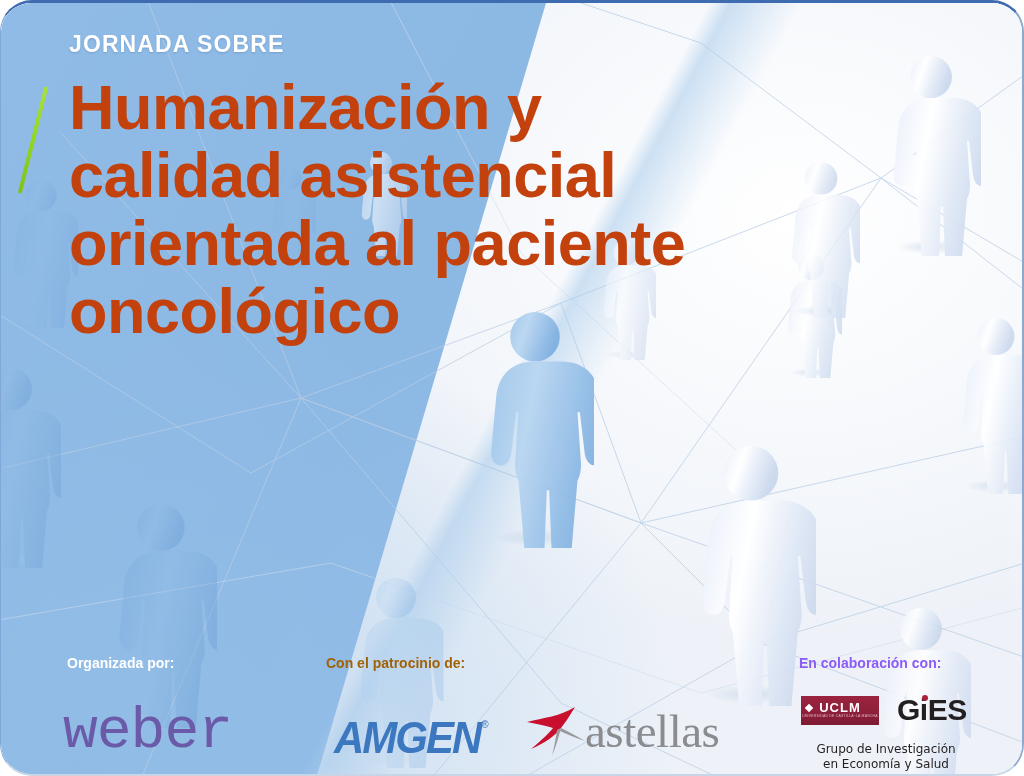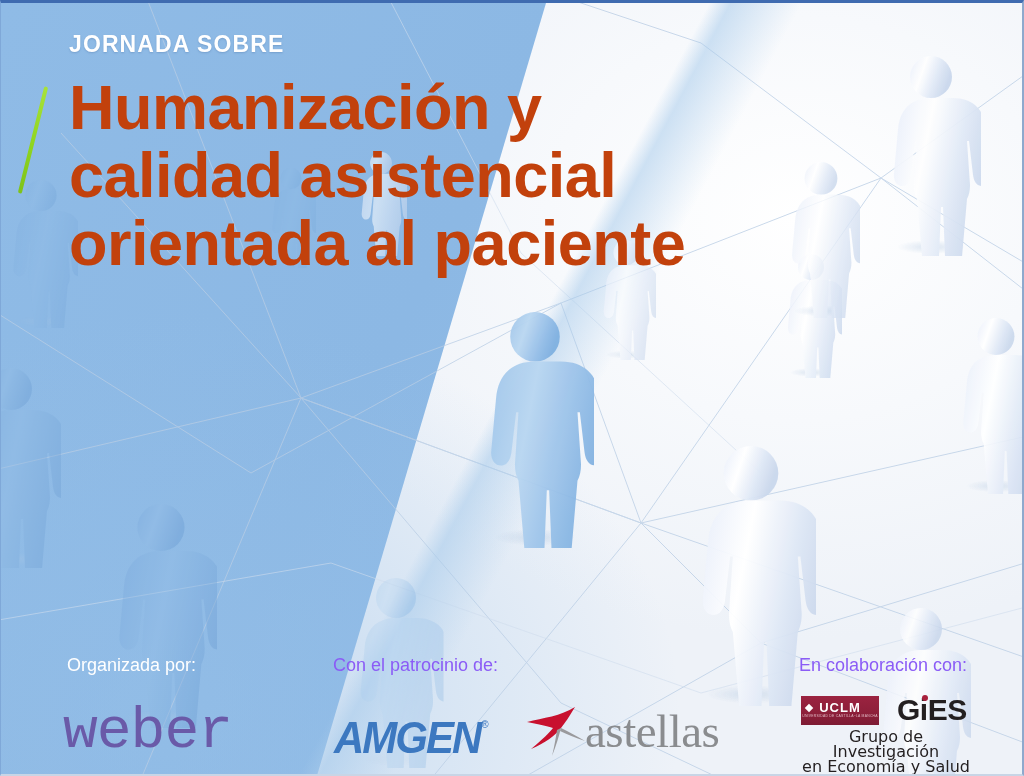--- a/index.html
+++ b/index.html
@@ -9,20 +9,21 @@
   .slide{
     position:relative;
     width:1024px;height:776px;
     overflow:hidden;
     box-sizing:border-box;
     border-top:3px solid #3f6bb0;
     border-right:2px solid #8ea9cd;
     border-bottom:2px solid #c8d5e6;
     border-left:1px solid #7fa8d8;
     background:#ffffff;
+    border-radius:32px;
   }
 
   
   .bg{position:absolute;inset:0;overflow:hidden;}
 
   
   .bg-white{
     position:absolute;inset:0;
     background:
       radial-gradient(ellipse 520px 420px at 78% 28%, #ffffff 0%, #f7f9fc 48%, #eef2f8 100%),
@@ -84,25 +85,25 @@
     position:absolute;left:0;right:0;top:466px;
     text-align:center;
     color:#2f5ca8;
     font-size:22px;font-weight:bold;
     letter-spacing:-0.1px;
   }
 
   
   .foot-label{
     position:absolute;top:652px;
-    font-size:18px;font-weight:normal;
+    font-size:14px;font-weight:bold;
     white-space:nowrap;
   }
   .foot-org{left:66px;color:#ffffff;}
-  .foot-spo{left:332px;color:#8b5cf6;}
+  .foot-spo{left:325px;color:#a16207;}
   .foot-col{left:798px;color:#8b5cf6;}
 
   .logo-slot{position:absolute;}
 
   
   .logo-weber{left:62px;top:700px;}
   .weber-text{
     font-size:58px;line-height:58px;
     color:#6a5aa8;
     font-family:Liberation Mono, monospace;
@@ -157,22 +158,22 @@
   }
   .gies-word{
     font-size:30px;line-height:30px;font-weight:bold;color:#231f20;
     letter-spacing:-0.5px;position:relative;margin-left:11px;
   }
   .gies-word .dot{
     position:absolute;width:6px;height:6px;border-radius:50%;
     background:#a8203c;left:25px;top:0px;
   }
   .gies-sub{
-    margin-top:4px;text-align:center;width:170px;
-    font-size:16px;line-height:15px;color:#231f20;
+    margin-top:17px;text-align:center;width:170px;
+    font-size:12px;line-height:15px;color:#231f20;
     font-family:"DejaVu Sans", sans-serif;
   }
   .gies-rule{
     margin-top:4px;width:170px;height:2px;
     background:linear-gradient(90deg,#ffffff 0%,#cf8fa0 18%,#b84c67 55%,#ffffff 100%);
   }
 </style>
 </head>
 <body>
 
@@ -331,20 +332,21 @@
   </div>
 
   <div class="greenslash"></div>
 
   <div class="kicker">JORNADA SOBRE</div>
 
   <div class="title">
     <span class="ln">Humanización y</span>
     <span class="ln">calidad asistencial</span>
     <span class="ln">orientada al paciente</span>
+    <span class="ln">oncológico</span>
   </div>
 
 
   <div class="foot-label foot-org">Organizada por:</div>
   <div class="foot-label foot-spo">Con el patrocinio de:</div>
   <div class="foot-label foot-col">En colaboración con:</div>
 
   <div class="logo-slot logo-weber">
     <div class="weber-text">weber</div>
   </div>

